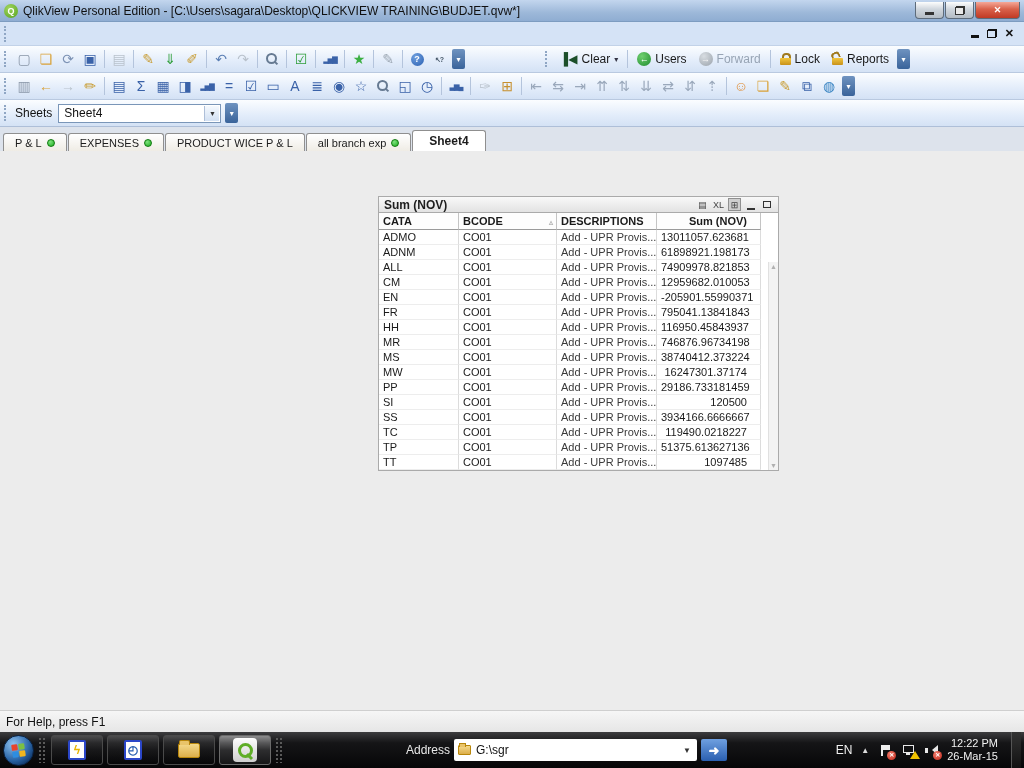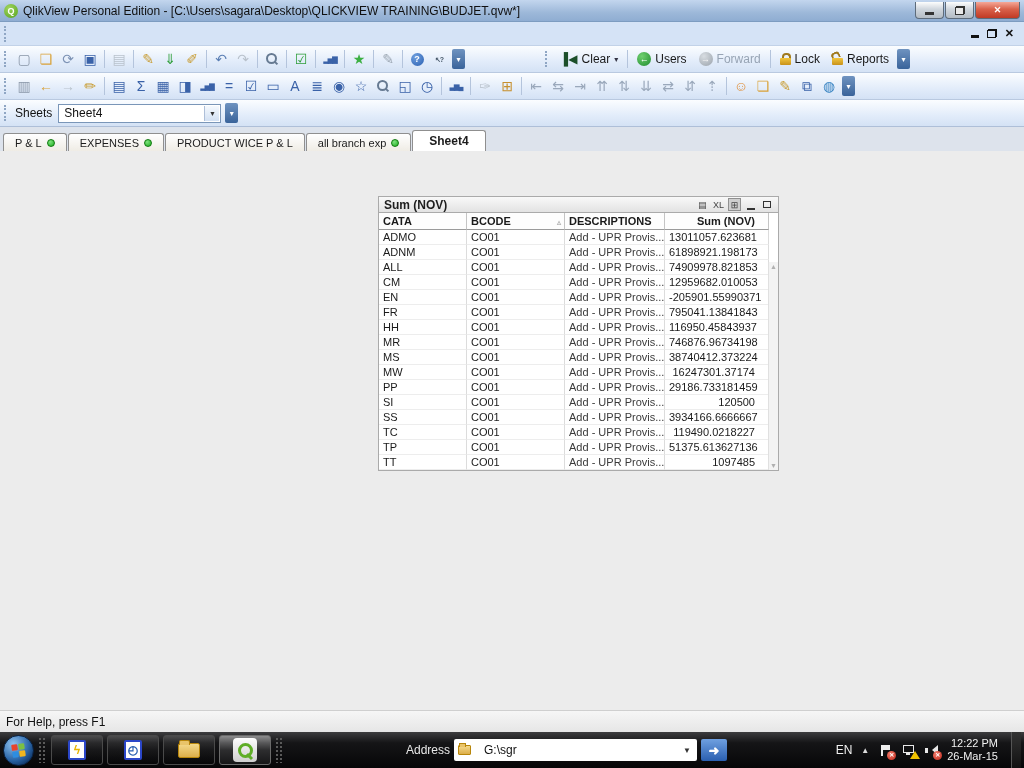--- a/index.html
+++ b/index.html
@@ -74,21 +74,21 @@
   .tablebox{position:absolute;left:378px;top:45px;width:401px}
   .cap{height:17px;background:linear-gradient(#f9f9f9,#e2e2e2);border:1px solid #aaa;display:flex;align-items:center;padding:0 5px;font-weight:bold;color:#1e1e1e;font-size:12px}
   .cap-icons{margin-left:auto;display:flex;align-items:center;gap:3px;font-weight:normal}
   .cap-ic{height:13px;min-width:13px;display:flex;align-items:center;justify-content:center;font-size:9px;color:#444}
   .cap-ic.pressed{background:#cfcfcf;border:1px solid #909090}
   .cap-sq{width:8px;height:7px;border:1px solid #333}
   .cap-min{width:8px;height:2px;background:#333;margin-top:8px}
   .tgrid{background:#fff;border:1px solid #aaa;border-top:none;position:relative;font-size:11px}
   .trow{display:flex}
   .tc{padding:0 4px;height:15px;line-height:14px;border-right:1px solid #dcdcdc;border-bottom:1px solid #ededed;white-space:nowrap;overflow:hidden;color:#1a1a1a}
-  .c0{width:88px}.c1{width:98px}.c2{width:100px}.c3{width:104px;text-align:right;padding-right:13px}
+  .c0{width:80px}.c1{width:98px}.c2{width:100px}.c3{width:104px;text-align:right;padding-right:13px}
   .hdr .tc{font-weight:bold;height:17px;line-height:16px;border-bottom:1px solid #9a9a9a;border-right:1px solid #c4c4c4;background:#fdfdfd;position:relative}
   .sortmark{position:absolute;right:3px;top:2px;font-size:8px;color:#b5b5b5}
   .total .tc{font-weight:bold;background:#fbfbfb;border-bottom:1px solid #cfcfcf}
   .vscroll{position:absolute;right:0;top:49px;bottom:0;width:10px;background:#f3f3f3;border-left:1px solid #e0e0e0;display:flex;flex-direction:column;justify-content:space-between;align-items:center;padding:1px 0;font-size:7px;color:#b0b0b0}
 
   
   .statusbar{height:22px;background:linear-gradient(#f6f6f6,#e6e6e6);border-top:1px solid #cfcfcf;display:flex;align-items:center;padding:0 6px;flex:none;color:#111}
   .sb-right{margin-left:auto;display:flex;align-items:center;gap:2px}
   .sunk{border:1px solid;border-color:#adadad #fff #fff #adadad;background:#f4f4f4;height:17px;display:flex;align-items:center;padding:0 7px;font-size:11px;color:#222}
   .sunk.tiny{width:13px;padding:0}
@@ -103,21 +103,21 @@
   .dots{width:9px;height:26px;background-image:radial-gradient(#5a5a5a 1px,transparent 1.2px);background-size:4px 4px;flex:none}
   .appbtn{width:52px;height:30px;border:1px solid #4a4a4a;border-radius:3px;background:linear-gradient(rgba(255,255,255,.14),rgba(255,255,255,.03) 50%,rgba(0,0,0,.2));display:flex;align-items:center;justify-content:center;flex:none}
   .appbtn.active{background:linear-gradient(rgba(255,255,255,.45),rgba(255,255,255,.12) 50%,rgba(255,255,255,.06));border-color:#6a6a6a}
   .page-ic{width:18px;height:20px;background:#fff;border:2px solid #2b46c8;border-radius:2px;display:flex;align-items:center;justify-content:center;font-weight:bold}
   .folder-ic{position:relative;width:22px;height:15px;background:linear-gradient(#f4d98a,#dcae4a);border:1px solid #b8860b;border-radius:2px}
   .folder-ic::before{content:"";position:absolute;left:0;top:-4px;width:9px;height:4px;background:#e9c469;border:1px solid #b8860b;border-bottom:none;border-radius:2px 2px 0 0}
   .qv-ic{width:24px;height:24px;border-radius:4px;background:linear-gradient(#fdfdfd,#cfcfcf);display:flex;align-items:center;justify-content:center}
   .qring{position:relative;width:15px;height:15px;border:3.5px solid #5fae27;border-radius:50%}
   .qring::after{content:"";position:absolute;right:-3px;bottom:-3px;width:7px;height:3px;background:#5fae27;transform:rotate(45deg)}
   .addr-label{color:#e8e8e8;margin-left:118px;white-space:nowrap}
-  .addr-field{width:243px;height:22px;background:#fff;border-radius:2px;display:flex;align-items:center;padding:0 4px;gap:13px;position:relative}
+  .addr-field{width:243px;height:22px;background:#fff;border-radius:2px;display:flex;align-items:center;padding:0 4px;gap:5px;position:relative}
   .addr-folder{width:13px;height:10px;background:linear-gradient(#f4d98a,#dcae4a);border:1px solid #b8860b;border-radius:1px;position:relative;flex:none}
   .addr-folder::before{content:"";position:absolute;left:0;top:-3px;width:5px;height:3px;background:#e9c469;border:1px solid #b8860b;border-bottom:none}
   .addr-text{color:#111;flex:1}
   .addr-caret{font-size:8px;color:#333;padding-right:2px}
   .gobtn{width:26px;height:22px;border-radius:2px;background:linear-gradient(#6fa0e0,#2a5fb0);color:#fff;display:flex;align-items:center;justify-content:center;font-weight:bold;font-size:13px}
   .tray{margin-left:auto;display:flex;align-items:center;gap:9px;color:#fff}
   .tray .lang{font-size:12px;color:#f0f0f0}
   .tri-up{font-size:8px;color:#ddd}
   .trayico{position:relative;width:14px;height:13px;display:flex;align-items:center;justify-content:center}
   .flagico{width:9px;height:11px;position:relative}

